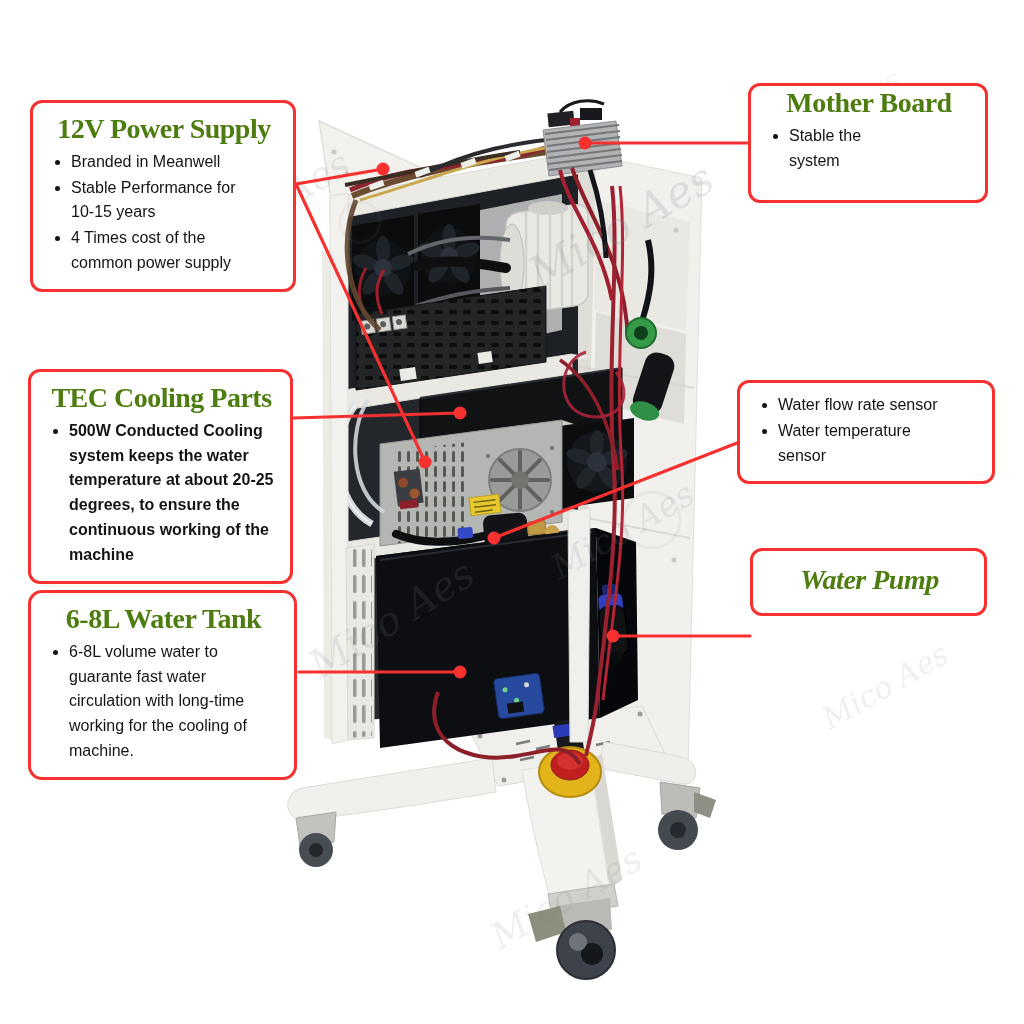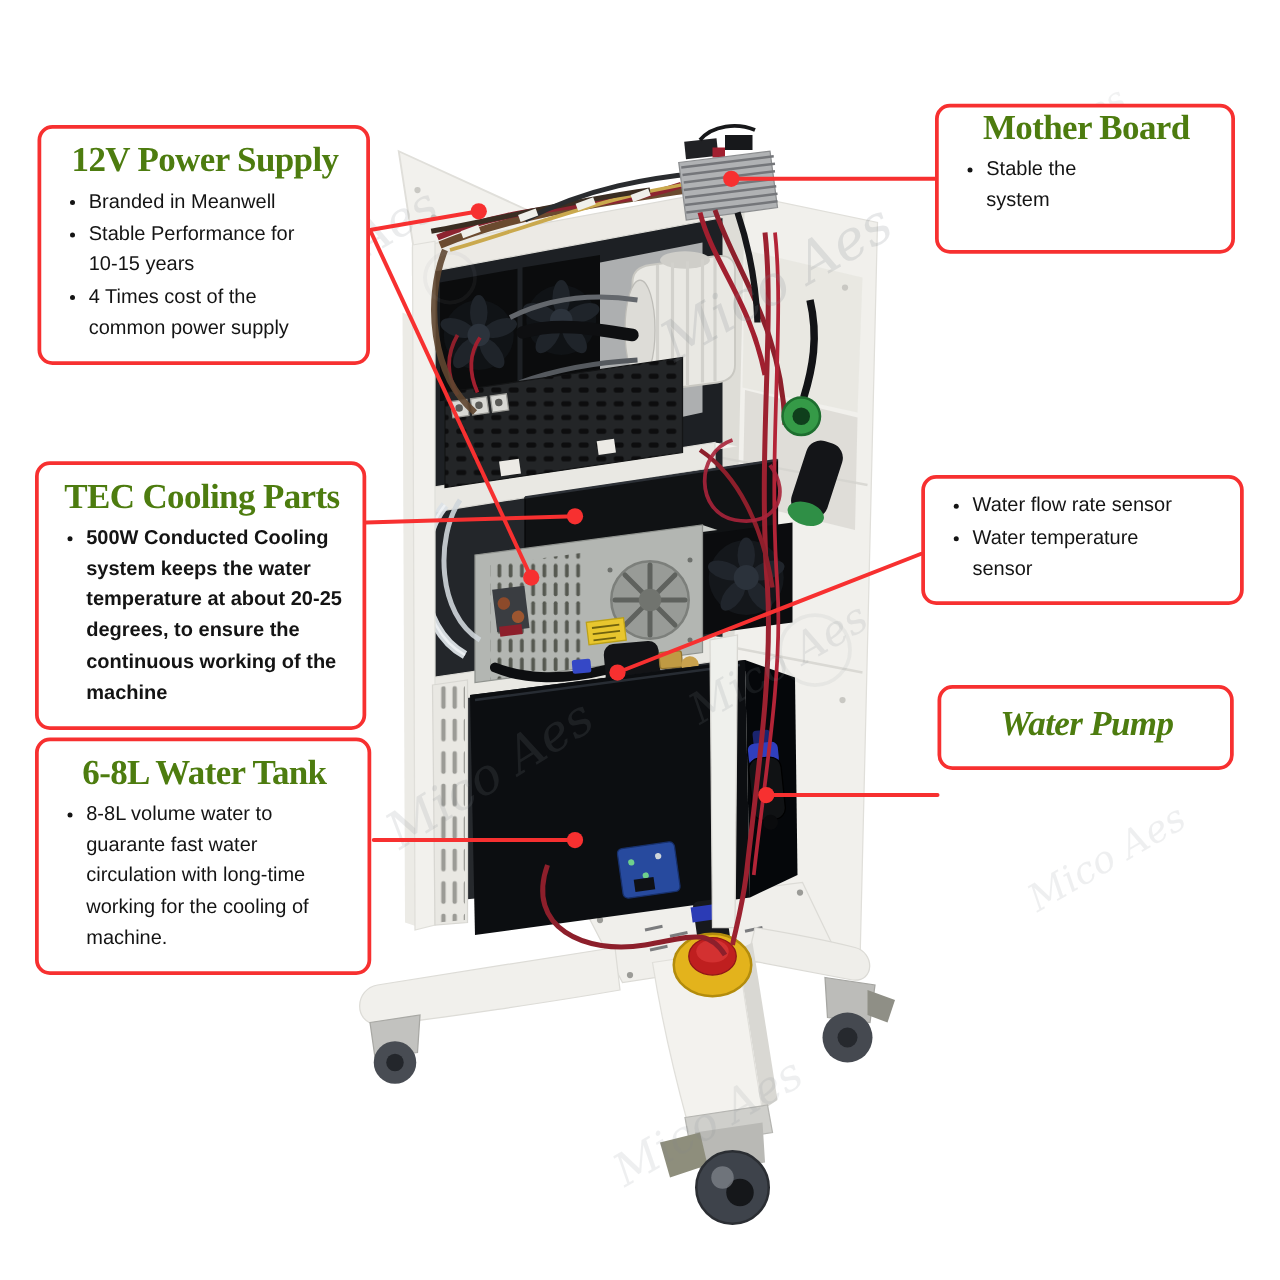--- a/index.html
+++ b/index.html
@@ -9,21 +9,21 @@
   .callout{position:absolute;background:#ffffff;border:3px solid #F73030;border-radius:12px;
            box-sizing:border-box;padding:9px 10px 12px 12px;color:#1a1a1a;z-index:5;}
   .callout h2{font-family:"Liberation Serif",serif;font-weight:bold;font-size:28px;
               margin:2px 0 5px 0;text-align:center;color:#4d7c0f;letter-spacing:-0.5px;line-height:1.1;}
   .callout ul{margin:0;padding-left:26px;}
   .callout li{font-size:16px;line-height:1.55;margin:1px 0;color:#141414;}
   .co-ps  {left:30px; top:100px; width:266px;}
   .co-ps  li{max-width:190px;}
   .co-tec {left:28px; top:323px; width:265px;margin-top:46px;}
   .co-tec li{max-width:205px;font-weight:bold;}
-  .co-tank{left:28px; top:590px; width:269px;}
+  .co-tank{left:28px; top:590px; width:269px;border-radius:14px;}
   .co-tank li{max-width:210px;}
   .co-mb  {left:748px;top:83px;  width:240px;height:120px;padding-top:0;}
   .co-mb  li{max-width:114px;}
   .co-wfs {left:737px;top:380px; width:258px;}
   .co-wfs h2{font-size:26px;}
   .co-wfs li{max-width:172px;}
   .co-wp  {left:750px;top:548px; width:237px;padding-top:12px;font-style:italic;}
   .co-wp  li{max-width:172px;}
   .wm{font-family:"DejaVu Serif",serif;font-style:italic;fill:#7e858c;}
 </style>
@@ -366,21 +366,21 @@
   <div class="callout co-tec">
     <h2>TEC Cooling Parts</h2>
     <ul>
       <li>500W Conducted Cooling system keeps the water temperature at about 20-25 degrees, to ensure the continuous working of the machine</li>
     </ul>
   </div>
 
   <div class="callout co-tank">
     <h2>6-8L Water Tank</h2>
     <ul>
-      <li>8-8L volume water to guarante fast water circulation with long-time working for the cooling of machine.</li>
+      <li>6-8L volume water to guarante fast water circulation with long-time working for the cooling of machine.</li>
     </ul>
   </div>
 
   <div class="callout co-mb">
     <h2>Mother Board</h2>
     <ul>
       <li>Stable the system</li>
     </ul>
   </div>
 

